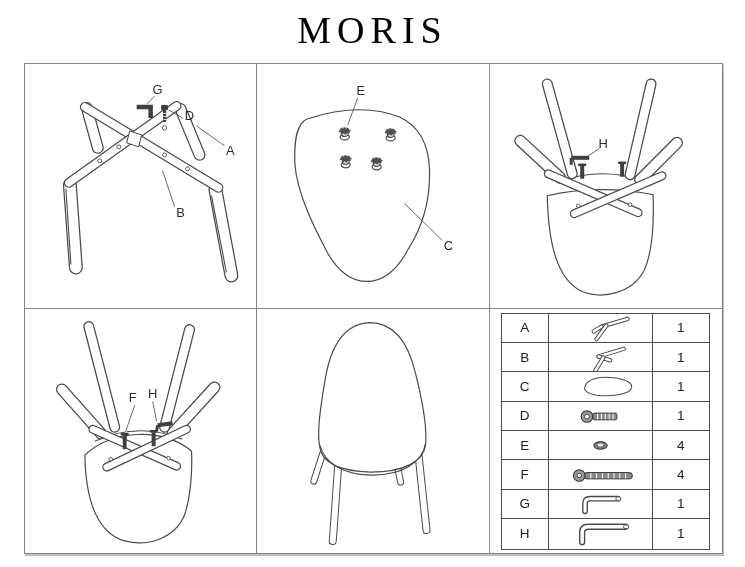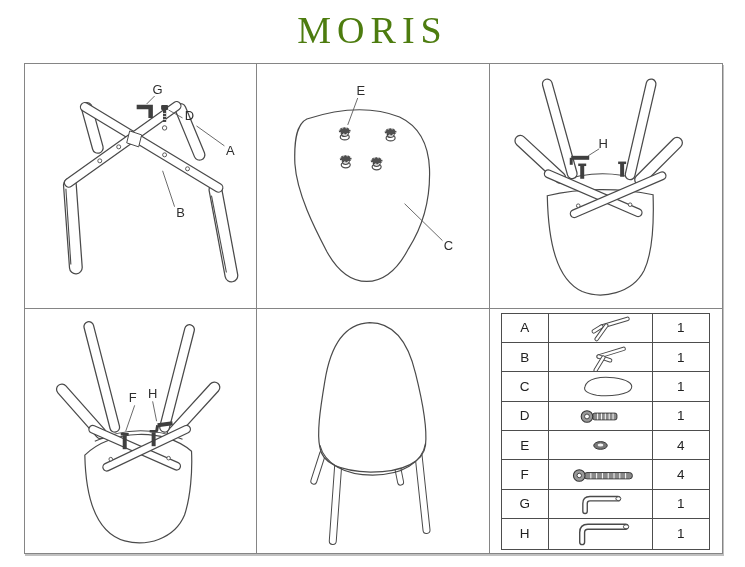--- a/index.html
+++ b/index.html
@@ -1,20 +1,20 @@
 <!DOCTYPE html>
 <html><head>
 <meta charset="utf-8">
 <style>
   html,body{margin:0;padding:0;background:#fff;}
   .canvas{position:relative;width:745px;height:567px;background:#fff;overflow:hidden;
           font-family:"Liberation Sans",sans-serif;}
   .title{position:absolute;top:8px;left:0;width:100%;text-align:center;margin:0;
          font-family:"Liberation Serif",serif;font-weight:400;font-size:38px;
-         letter-spacing:6px;color:#4d7c0f;}
+         letter-spacing:6px;color:#000000;}
   .grid{position:absolute;left:24px;top:63px;width:697px;height:489px;
         display:grid;grid-template-columns:repeat(3,1fr);grid-template-rows:repeat(2,1fr);
         border:1px solid #858585;box-shadow:1px 2px 0 rgba(130,130,130,.5);background:#fff;}
   .panel{position:relative;border-right:1px solid #858585;border-bottom:1px solid #858585;overflow:hidden;}
   .panel:nth-child(3n){border-right:none;}
   .panel:nth-child(n+4){border-bottom:none;}
   svg.diagram{width:100%;height:100%;display:block;}
   
   .td{stroke:#4a4a4a;fill:none;stroke-linecap:round;stroke-linejoin:round;}
   .tw{stroke:#ffffff;fill:none;stroke-linecap:round;stroke-linejoin:round;}

